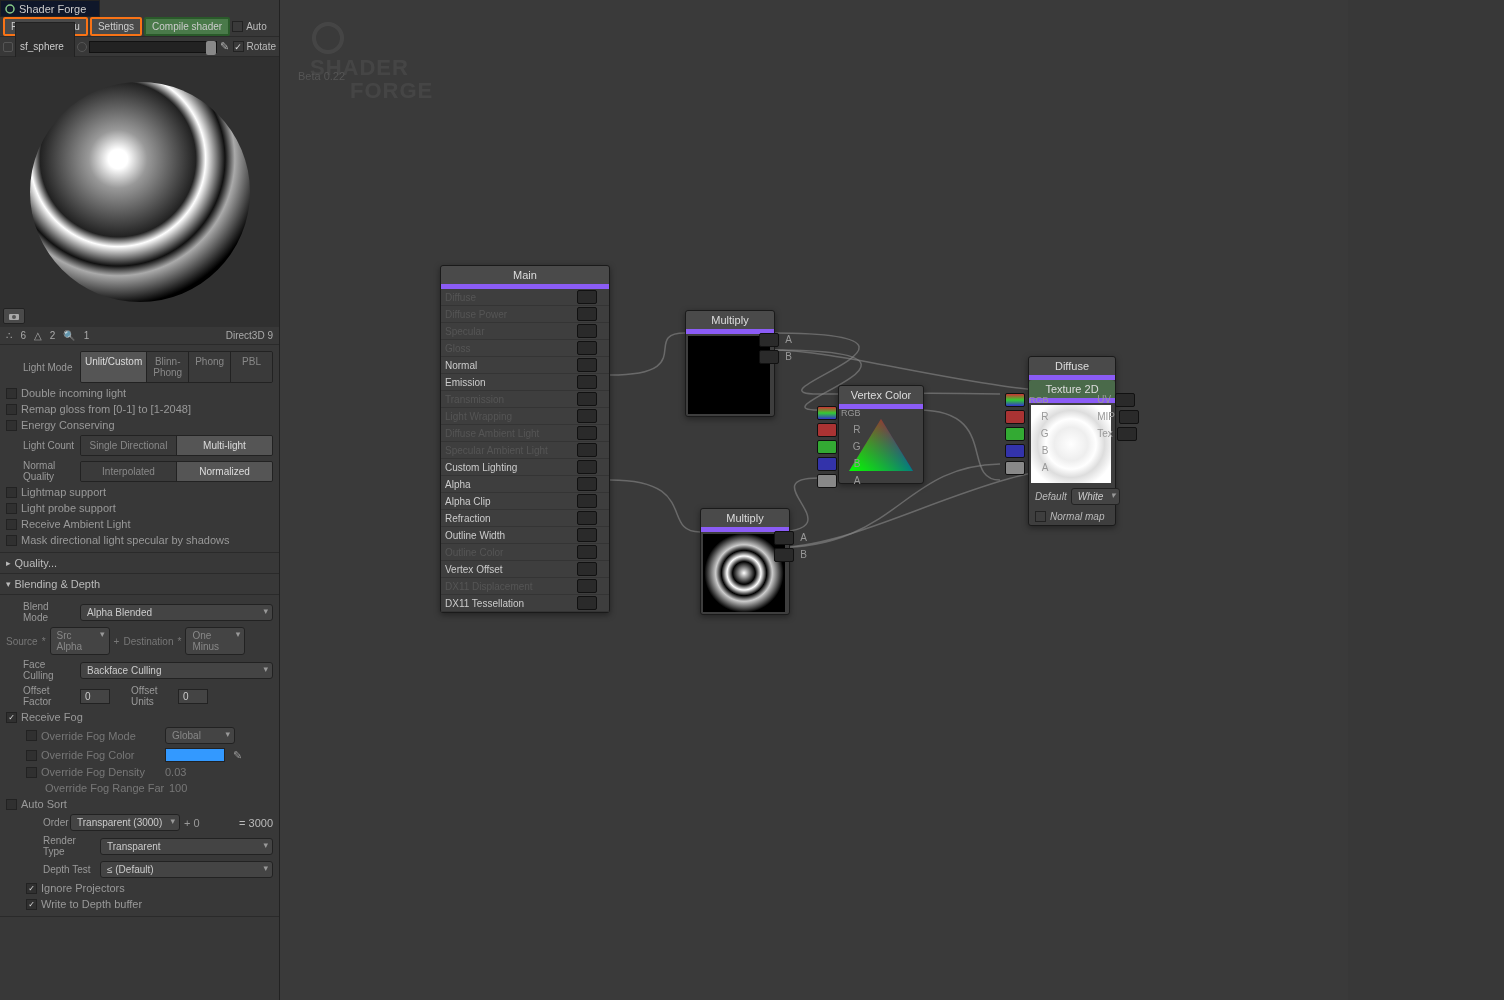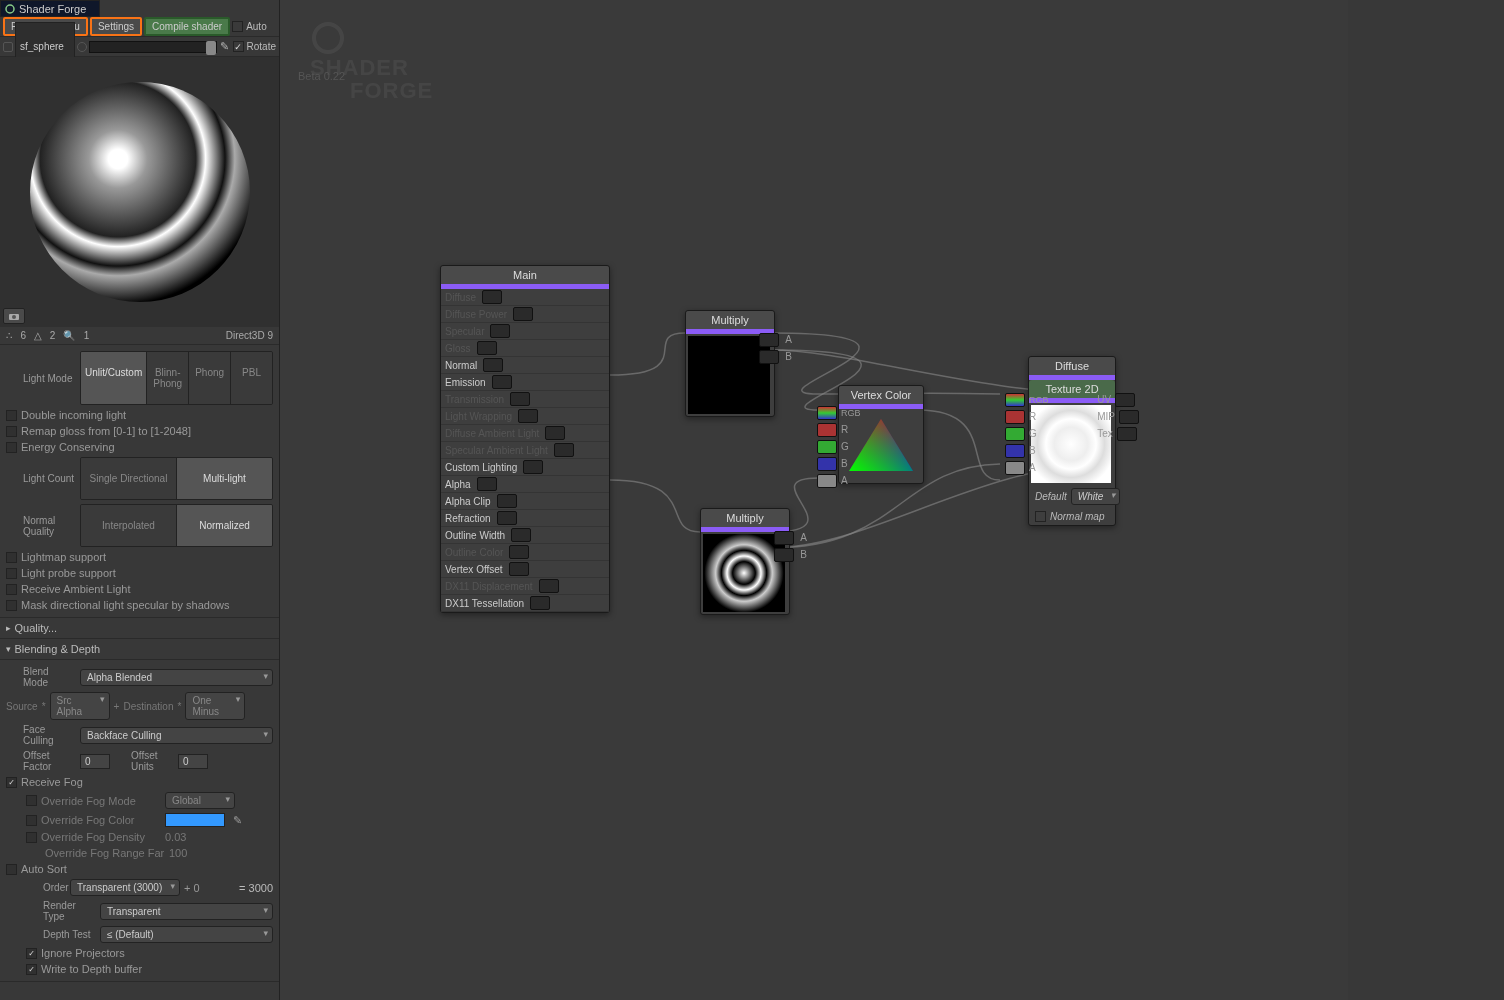--- a/index.html
+++ b/index.html
@@ -21,21 +21,21 @@
 .small-input { background: #2e2e2e; border: 1px solid #222; color: #ccc; font-size: 10px; padding: 18px 4px; width: 60px; }
 .preview-box { height: 270px; background: #303030; position: relative; display: flex; align-items: center; justify-content: center; }
 .preview-sphere { width: 220px; height: 220px; border-radius: 50%; background: radial-gradient(circle at 40% 35%, #fff 0%, #fff 5%, #999 15%, #222 40%, #fff 45%, #111 55%, #aaa 60%, #000 75%, #000 100%); position: relative; overflow: hidden; }
 .preview-cam { position: absolute; bottom: 3px; left: 3px; width: 22px; height: 16px; background: #4a4a4a; border: 1px solid #222; border-radius: 2px; display: flex; align-items: center; justify-content: center; }
 .stats-row { display: flex; align-items: center; justify-content: space-between; padding: 3px 6px; font-size: 10px; color: #aaa; border-bottom: 1px solid #2a2a2a; }
 .stats-row .icons { display: flex; gap: 8px; align-items: center; }
 .section { padding: 4px 6px; border-bottom: 1px solid #2a2a2a; }
 .row { display: flex; align-items: center; gap: 4px; padding: 2px 0; font-size: 11px; min-height: 18px; }
 .row .label { width: 70px; color: #9a9a9a; font-size: 10px; padding-left: 17px; }
 .toggle-group { display: flex; border: 1px solid #222; border-radius: 2px; overflow: hidden; flex: 1; }
-.toggle-group .opt { flex: 1; text-align: center; padding: 15px 4px; font-size: 10px; background: #3a3a3a; color: #888; cursor: pointer; border-left: 1px solid #222; }
+.toggle-group .opt { flex: 1; text-align: center; padding: 4px 4px; font-size: 10px; background: #3a3a3a; color: #888; cursor: pointer; border-left: 1px solid #222; }
 .toggle-group .opt:first-child { border-left: none; }
 .toggle-group .opt.active { background: #555; color: #ddd; }
 .chk-row { display: flex; align-items: center; gap: 4px; padding: 2px 0; font-size: 11px; color: #999; }
 .chk-row .box { width: 11px; height: 11px; border: 1px solid #222; background: #303030; display:inline-flex; align-items:center; justify-content:center; font-size:8px; color:#ddd; }
 .chk-row.checked .box::after { content: "✓"; }
 .dropdown { background: #444; border: 1px solid #222; color: #ccc; font-size: 10px; padding: 2px 16px 2px 6px; border-radius: 3px; position: relative; flex: 1; cursor: pointer; }
 .dropdown::after { content: "▾"; position: absolute; right: 4px; top: 1px; font-size: 9px; color: #999; }
 .dropdown.dim { color: #888; }
 .section-header { display: flex; align-items: center; gap: 4px; padding: 4px 6px; font-size: 11px; color: #bbb; border-bottom: 1px solid #2a2a2a; cursor: pointer; }
 .section-header .arrow { font-size: 9px; }
@@ -49,21 +49,21 @@
 .logo .swirl { display: inline-block; width: 36px; height: 36px; vertical-align: middle; }
 .version { position: absolute; top: 70px; left: 18px; font-size: 11px; color: #555; }
 
 
 .node { position: absolute; background: #3e3e3e; border: 1px solid #1a1a1a; border-radius: 3px; box-shadow: 0 2px 6px rgba(0,0,0,0.4); }
 .node-title { background: #4a4a4a; text-align: center; font-size: 11px; padding: 3px 0; color: #ddd; border-bottom: 5px solid #8b5cf6; border-radius: 3px 3px 0 0; }
 .node-title.green { background: #4a6a4a; }
 .node-body { padding: 0; }
 .node-preview { background: #000; margin: 0; }
 .port-row { display: flex; align-items: center; height: 17px; font-size: 10px; position: relative; }
-.port-row.out { justify-content: flex-start; padding-right: 12px; }
+.port-row.out { justify-content: space-between; padding-right: 12px; }
 .port-row.in  { justify-content: flex-start; padding-left: 4px; }
 .port-row .plbl { color: #999; padding: 0 4px; }
 .port-row .plbl.dim { color: #555; }
 .port-row .plbl.lit { color: #ccc; }
 .port-sock { width: 20px; height: 14px; background: #2a2a2a; border: 1px solid #111; border-radius: 2px; position: relative; }
 .port-sock.out  { margin-left: 2px; }
 .port-sock.in   { margin-right: 2px; }
 .port-sock.rgb { background: linear-gradient(180deg,#c33,#3c3,#33c); }
 .port-sock.r { background:#a33; } .port-sock.g{background:#3a3;} .port-sock.b{background:#33a;} .port-sock.a{background:#888;}
 .main-node .port-row { border-bottom: 1px solid #343434; }

